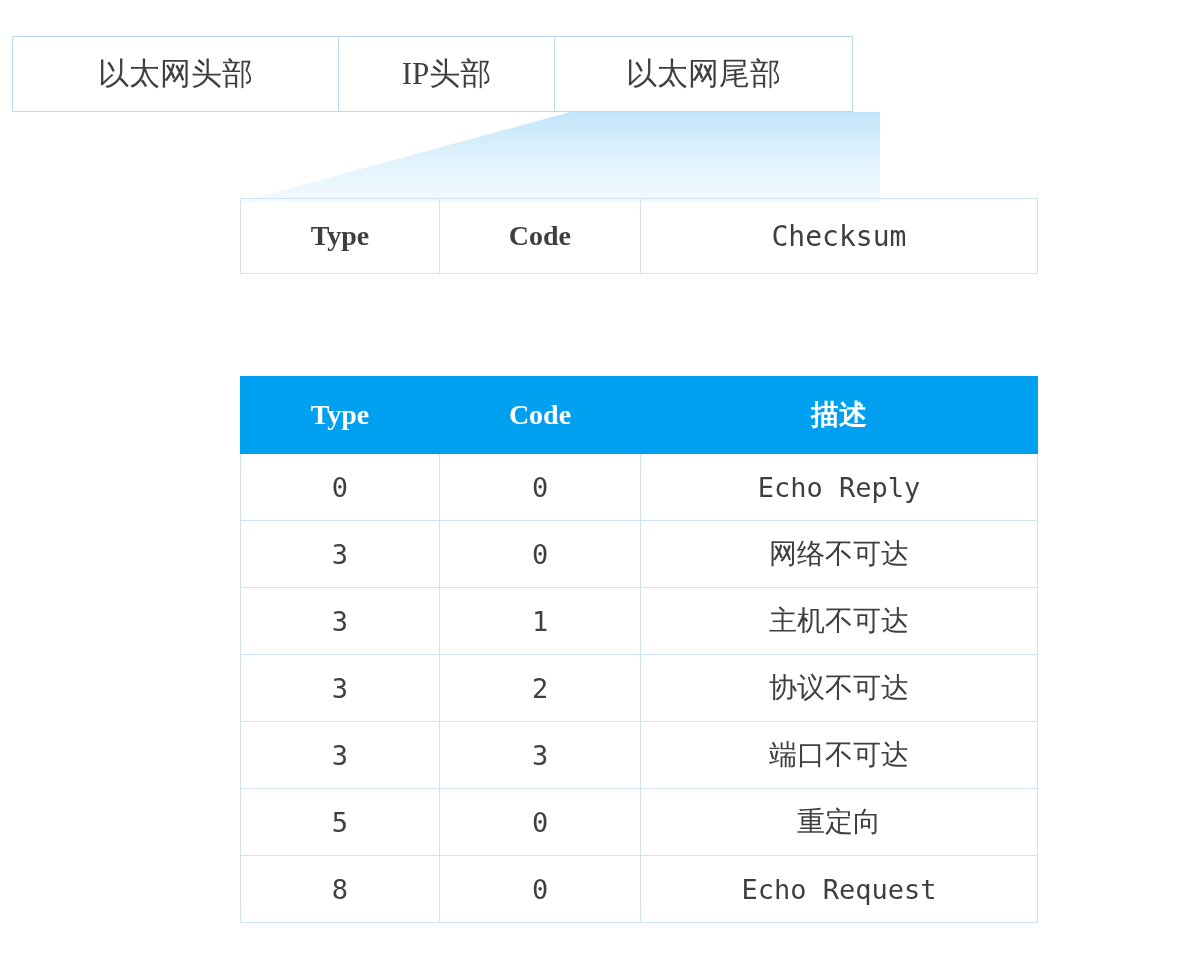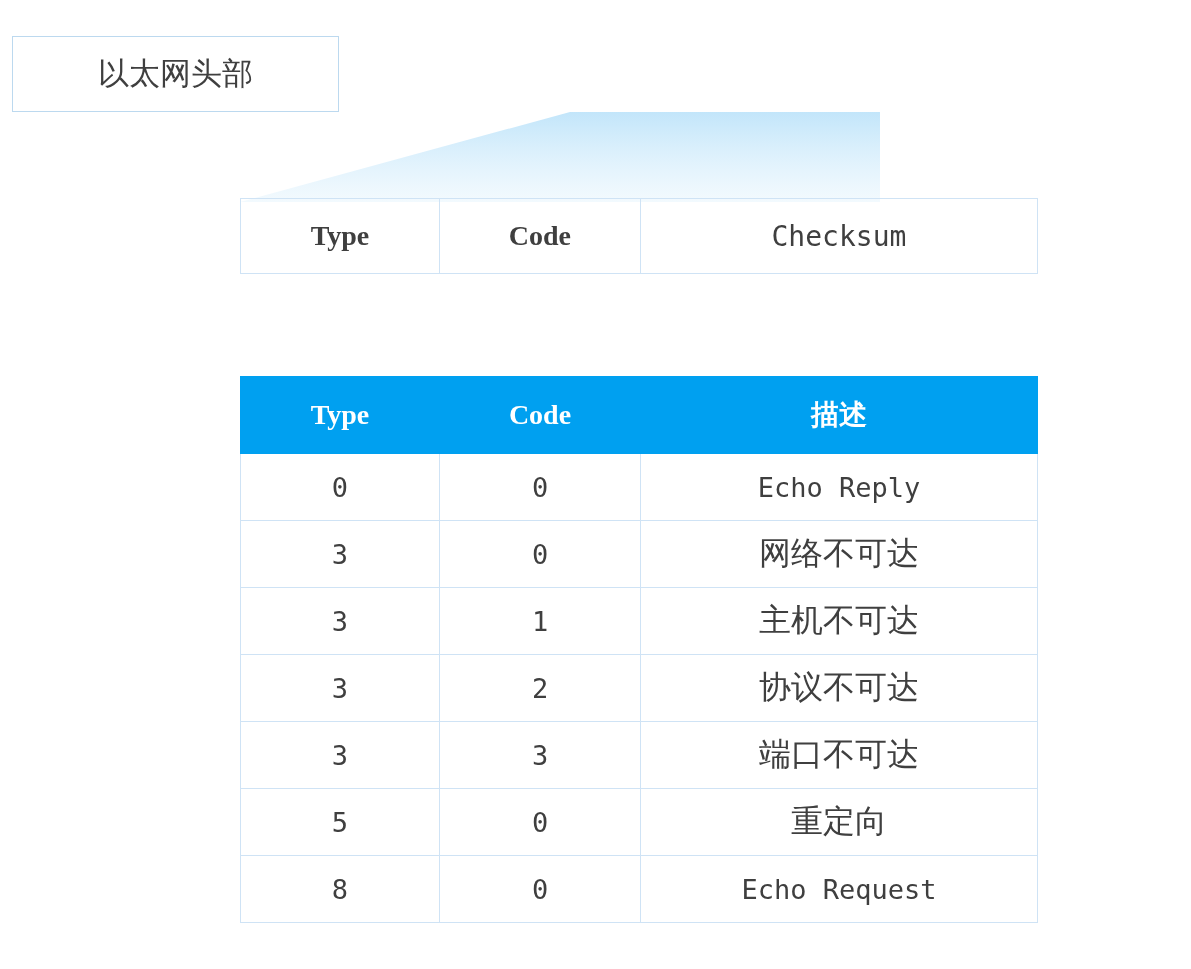--- a/index.html
+++ b/index.html
@@ -107,28 +107,30 @@
     border: 1px solid #cfe3f5;
     height: 64px;
     text-align: center;
     vertical-align: middle;
     font-size: 27px;
     color: #3f3f3f;
     font-family: "DejaVu Sans Mono", monospace;
   }
   #type-table td.cn {
     font-family: "Liberation Sans", sans-serif;
-    font-size: 32px;
+    font-size: 28px;
   }
 </style>
 </head>
 <body>
 
 <div id="frame-row">
   <div class="frame-cell c1">以太网头部</div>
+  <div class="frame-cell c2">IP头部</div>
+  <div class="frame-cell c4">以太网尾部</div>
 </div>
 
 <svg id="funnel" viewBox="0 0 640 90" preserveAspectRatio="none">
   <defs>
     <linearGradient id="funnelGrad" x1="0" y1="0" x2="0" y2="1">
       <stop offset="0%" stop-color="#bfe4fa" stop-opacity="0.95"></stop>
       <stop offset="100%" stop-color="#eaf6fd" stop-opacity="0.6"></stop>
     </linearGradient>
   </defs>
   <polygon points="330,0 640,0 640,90 0,90" fill="url(#funnelGrad)"></polygon>

